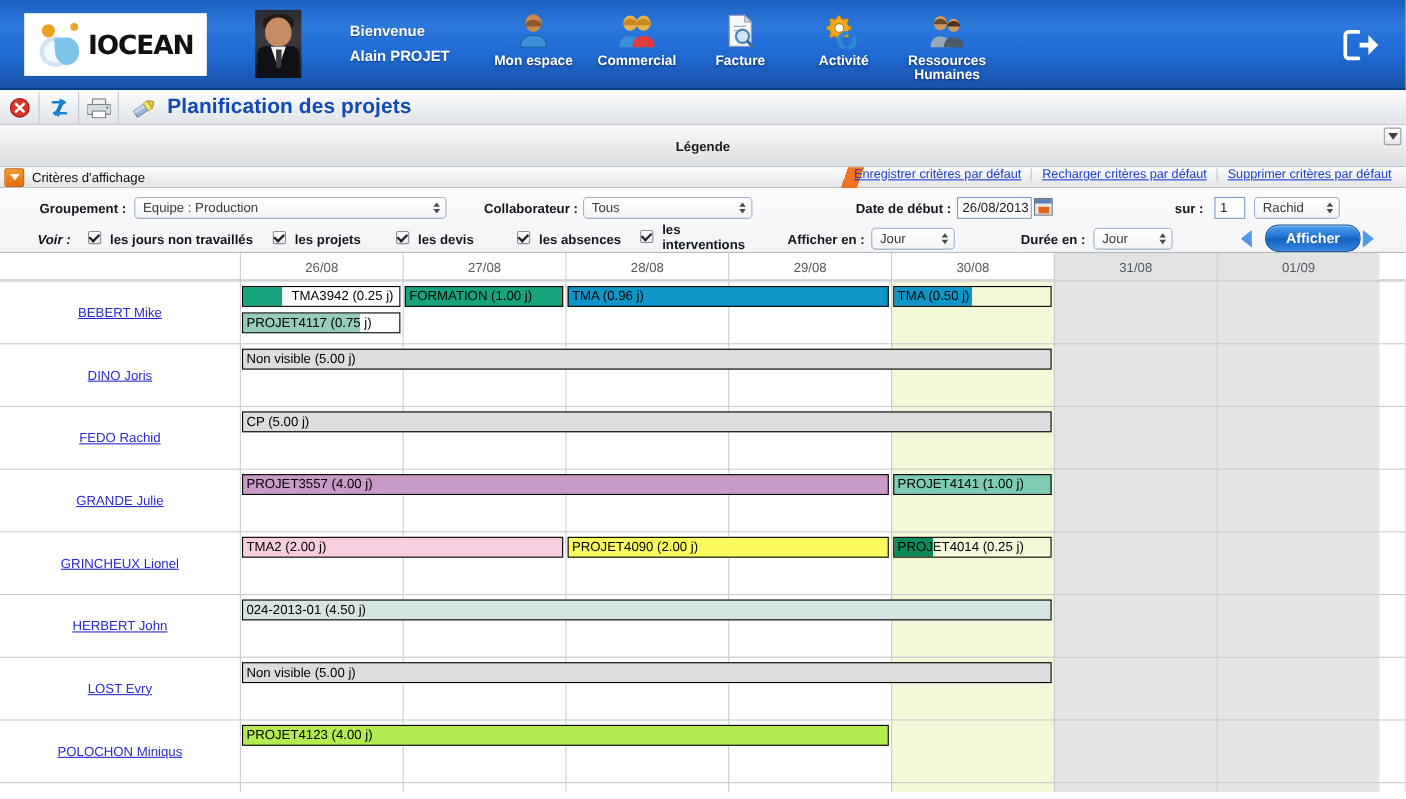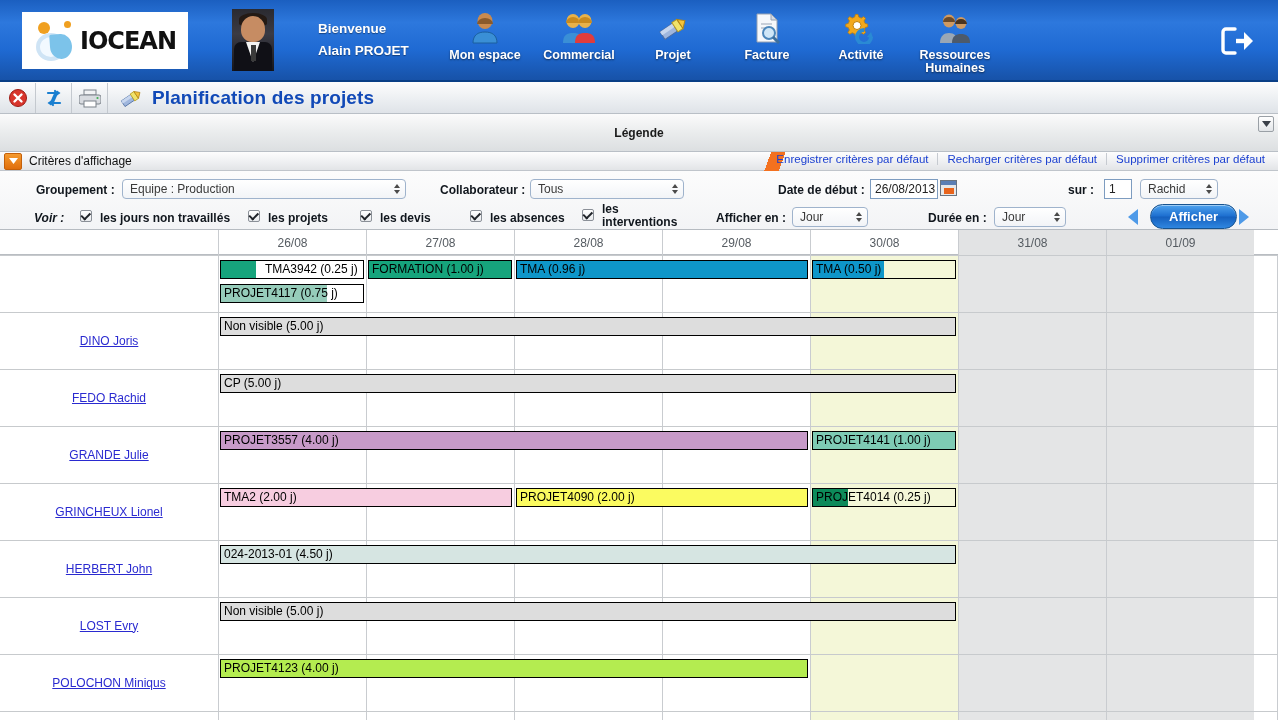--- a/index.html
+++ b/index.html
@@ -157,21 +157,21 @@
   #criteria-title { font-size: 12px; color: #111; margin-left: 7px; }
   #orange-slash {
     position: absolute; left: 760px; top: 0; width: 26px; height: 19px;
     background: linear-gradient(110deg, transparent 0 34%, #f4711f 34% 78%, transparent 78% 100%);
   }
   #default-links {
     position: absolute; right: 4px; top: 1px;
     display: flex; align-items: center; gap: 0px;
   }
   .def-link {
-    font-size: 11.5px; color: #1a3fd0; 
+    font-size: 11.5px; color: #1a3fd0; text-decoration: underline;
     cursor: pointer; padding: 0 9px;
     border-left: 1px solid #c6cad0;
   }
   .def-link:first-child { border-left: none; }
 
   
   #criteria-form {
     position: relative; height: 59px; width: 1278px;
     background: linear-gradient(to bottom,#fcfcfc 0%,#f3f4f6 100%);
     border-bottom: 1px solid #b6bbc1;
@@ -342,33 +342,20 @@
           <path d="M4 11 a7 6 0 0 1 14 0 z" fill="#c98a1e"></path>
           <path d="M1 31 c0-8 4-10 10-10 s10 2 10 10 z" fill="#3a8fd6"></path>
           <ellipse cx="23" cy="9" rx="6.5" ry="7" fill="#e8b24a"></ellipse>
           <path d="M16 11 a7 6 0 0 1 14 0 z" fill="#c98a1e"></path>
           <path d="M13 31 c0-8 4-10 10-10 s10 2 10 10 z" fill="#e03c3c"></path>
         </svg>
       </div>
       <div class="nav-label">Commercial</div>
     </div>
 
-    <div class="nav-item">
-      <div class="nav-icon">
-        <svg width="34" height="32" viewBox="0 0 34 32">
-          <g transform="rotate(-34 17 16)">
-            <rect x="4" y="12" width="15" height="9" fill="#9fb6dd" stroke="#4a6aa0"></rect>
-            <rect x="4" y="12" width="15" height="4" fill="#c7d6ee"></rect>
-            <rect x="19" y="11" width="6" height="11" fill="#f0e36a" stroke="#b79b22"></rect>
-            <path d="M25 11 l6 5.5 l-6 5.5 z" fill="#f5c43a" stroke="#b08416"></path>
-          </g>
-        </svg>
-      </div>
-      <div class="nav-label">Projet</div>
-    </div>
 
     <div class="nav-item">
       <div class="nav-icon">
         <svg width="30" height="32" viewBox="0 0 30 32">
           <path d="M5 2 h14 l6 6 v22 h-20 z" fill="#f6f8fb" stroke="#97a2b2"></path>
           <path d="M19 2 v6 h6 z" fill="#d4dbe6" stroke="#97a2b2"></path>
           <line x1="9" y1="12" x2="20" y2="12" stroke="#9aa5b5"></line>
           <line x1="9" y1="16" x2="20" y2="16" stroke="#9aa5b5"></line>
           <circle cx="17" cy="21" r="6" fill="#cfe6f7" stroke="#4d87bb" stroke-width="2"></circle>
           <line x1="21" y1="25" x2="27" y2="31" stroke="#3c6f9e" stroke-width="3"></line>
@@ -567,20 +554,23 @@
   <div id="gantt-body">
       <div class="grid-col" style="left: 218px; width: 148px;"></div>
       <div class="grid-col" style="left: 366px; width: 148px;"></div>
       <div class="grid-col" style="left: 514px; width: 148px;"></div>
       <div class="grid-col" style="left: 662px; width: 148px;"></div>
       <div class="grid-col today" style="left: 810px; width: 148px;"></div>
       <div class="grid-col weekend" style="left: 958px; width: 148px;"></div>
       <div class="grid-col weekend" style="left: 1106px; width: 148px;"></div>
       <div id="right-edge"></div>
       <div class="row-line" style="top: 0px;"></div>
+      <div class="name-cell" style="top: 0px; height: 57px;">
+        <span class="name-link">BEBERT Mike</span>
+      </div>
       <div class="bar" style="left: 220px; width: 144px; top: 5px; background: linear-gradient(to right, rgb(22, 164, 124) 0px, rgb(22, 164, 124) 25%, rgb(255, 255, 255) 25%, rgb(255, 255, 255) 100%); padding-left: 44px;">TMA3942 (0.25 j)</div>
       <div class="bar" style="left: 368px; width: 144px; top: 5px; background: rgb(22, 164, 124);">FORMATION (1.00 j)</div>
       <div class="bar" style="left: 516px; width: 292px; top: 5px; background: rgb(14, 150, 201);">TMA (0.96 j)</div>
       <div class="bar" style="left: 812px; width: 144px; top: 5px; background: linear-gradient(to right, rgb(14, 150, 201) 0px, rgb(14, 150, 201) 50%, rgb(244, 247, 216) 50%, rgb(244, 247, 216) 100%);">TMA (0.50 j)</div>
       <div class="bar" style="left: 220px; width: 144px; top: 29px; background: linear-gradient(to right, rgb(150, 204, 186) 0px, rgb(150, 204, 186) 75%, rgb(255, 255, 255) 75%, rgb(255, 255, 255) 100%);">PROJET4117 (0.75 j)</div>
       <div class="row-line" style="top: 57px;"></div>
       <div class="name-cell" style="top: 57px; height: 57px;">
         <span class="name-link">DINO Joris</span>
       </div>
       <div class="bar" style="left: 220px; width: 736px; top: 62px; background: rgb(221, 221, 221);">Non visible (5.00 j)</div>

